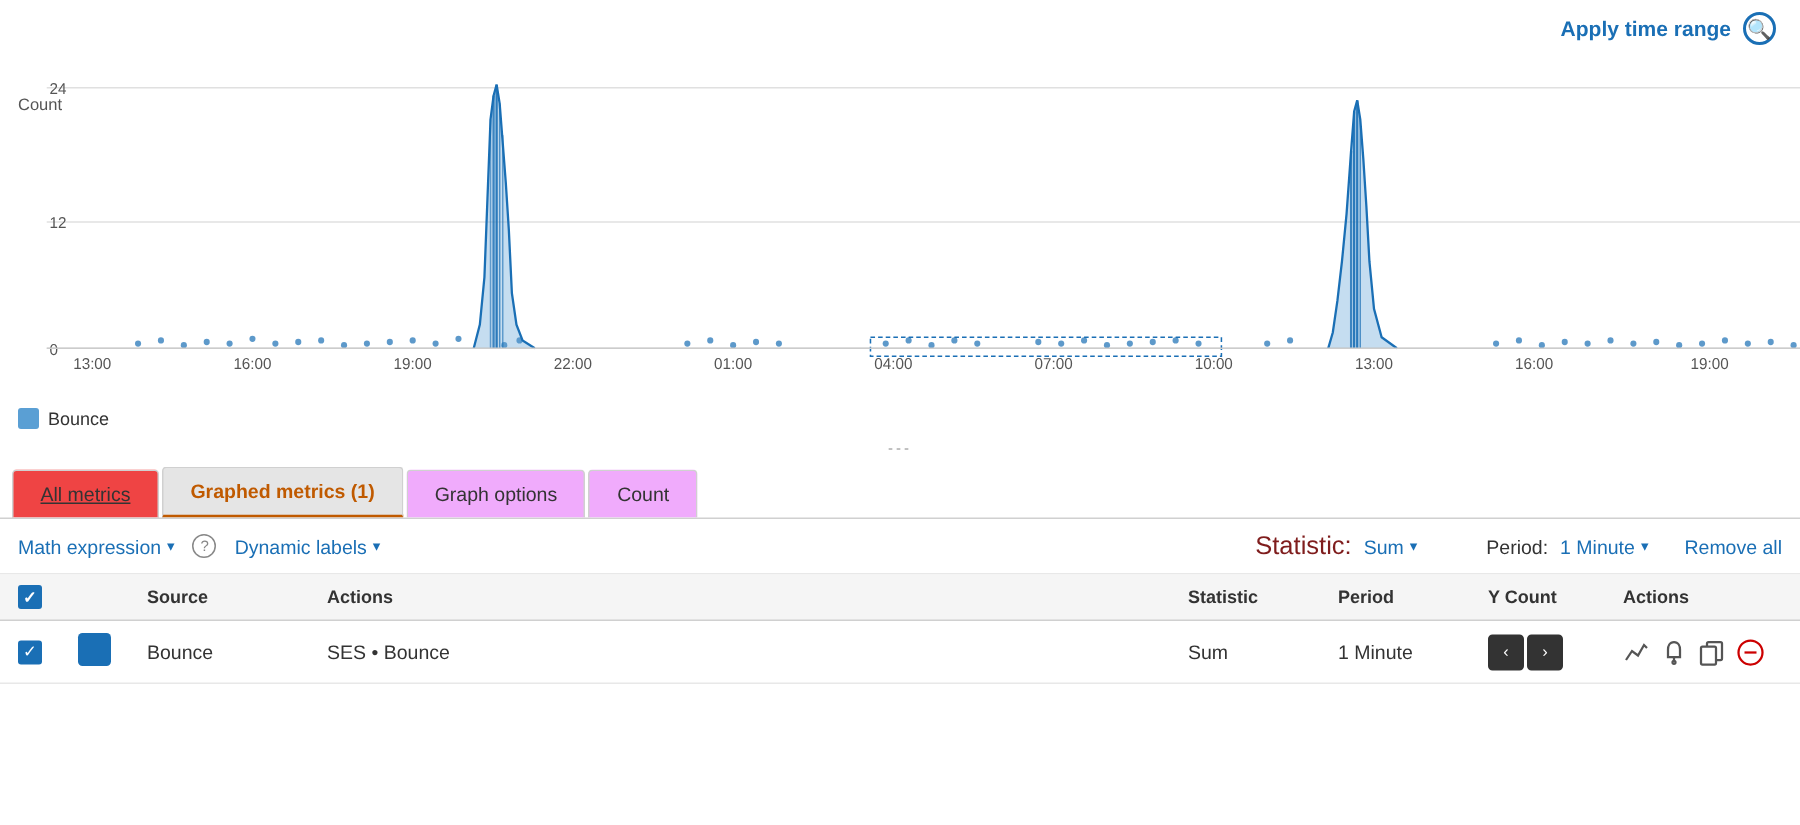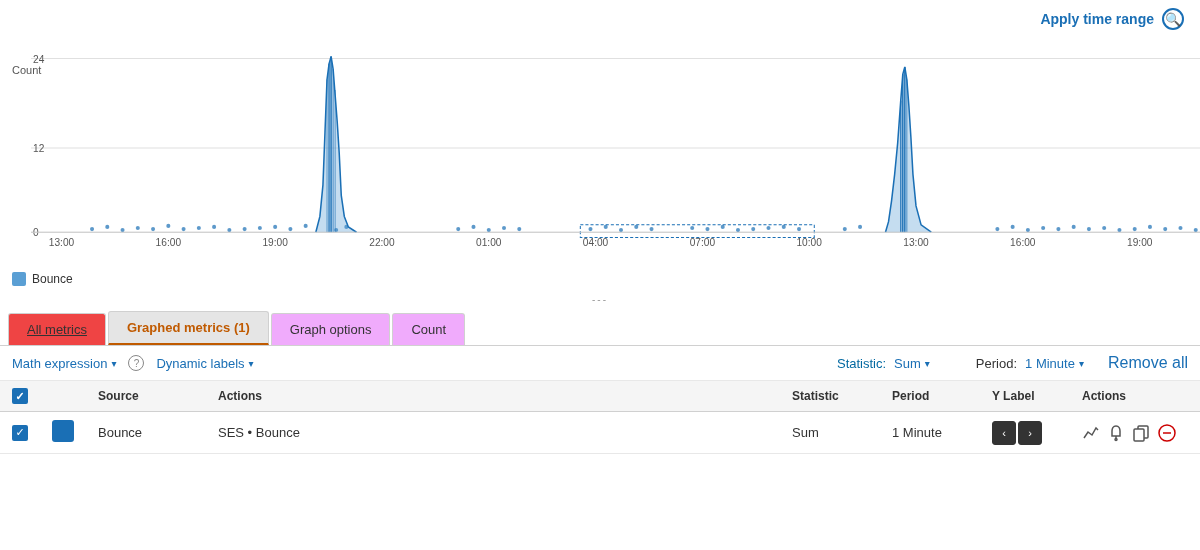--- a/index.html
+++ b/index.html
@@ -148,42 +148,42 @@
       border-radius: 50%;
       border: 1px solid #888;
       display: inline-flex;
       align-items: center;
       justify-content: center;
       font-size: 10px;
       color: #888;
       cursor: pointer;
     }
     .statistic-label {
-      color: #0369a1;
-      font-size: 13px;
+      color: #7f1d1d;
+      font-size: 17px;
     }
     .statistic-value {
       color: #1a6fb5;
       font-weight: 500;
       cursor: pointer;
     }
     .period-label {
       color: #333;
       font-size: 13px;
       padding-left: 26px;
     }
     .period-value {
       color: #1a6fb5;
       font-weight: 500;
       cursor: pointer;
     }
     .remove-all-btn {
       color: #1a6fb5;
       cursor: pointer;
-      font-size: 16px;
+      font-size: 13px;
       white-space: nowrap;
     }
 
     .metrics-table {
       width: 100%;
       border-collapse: collapse;
     }
     .metrics-table th {
       background: #f5f5f5;
       padding: 7px 12px;
@@ -439,21 +439,21 @@
     <thead>
       <tr>
         <th class="col-check">
           <div class="checkbox-checked">✓</div>
         </th>
         <th class="col-color"></th>
         <th class="col-label">Source</th>
         <th class="col-details">Actions</th>
         <th class="col-statistic">Statistic</th>
         <th class="col-period">Period</th>
-        <th class="col-yaxis">Y Label</th>
+        <th class="col-yaxis">Y Count</th>
         <th class="col-actions">Actions</th>
       </tr>
     </thead>
     <tbody>
       <tr>
         <td class="col-check">
           <div class="checkbox-checked">✓</div>
         </td>
         <td class="col-color">
           <span class="metric-color-swatch"></span>

